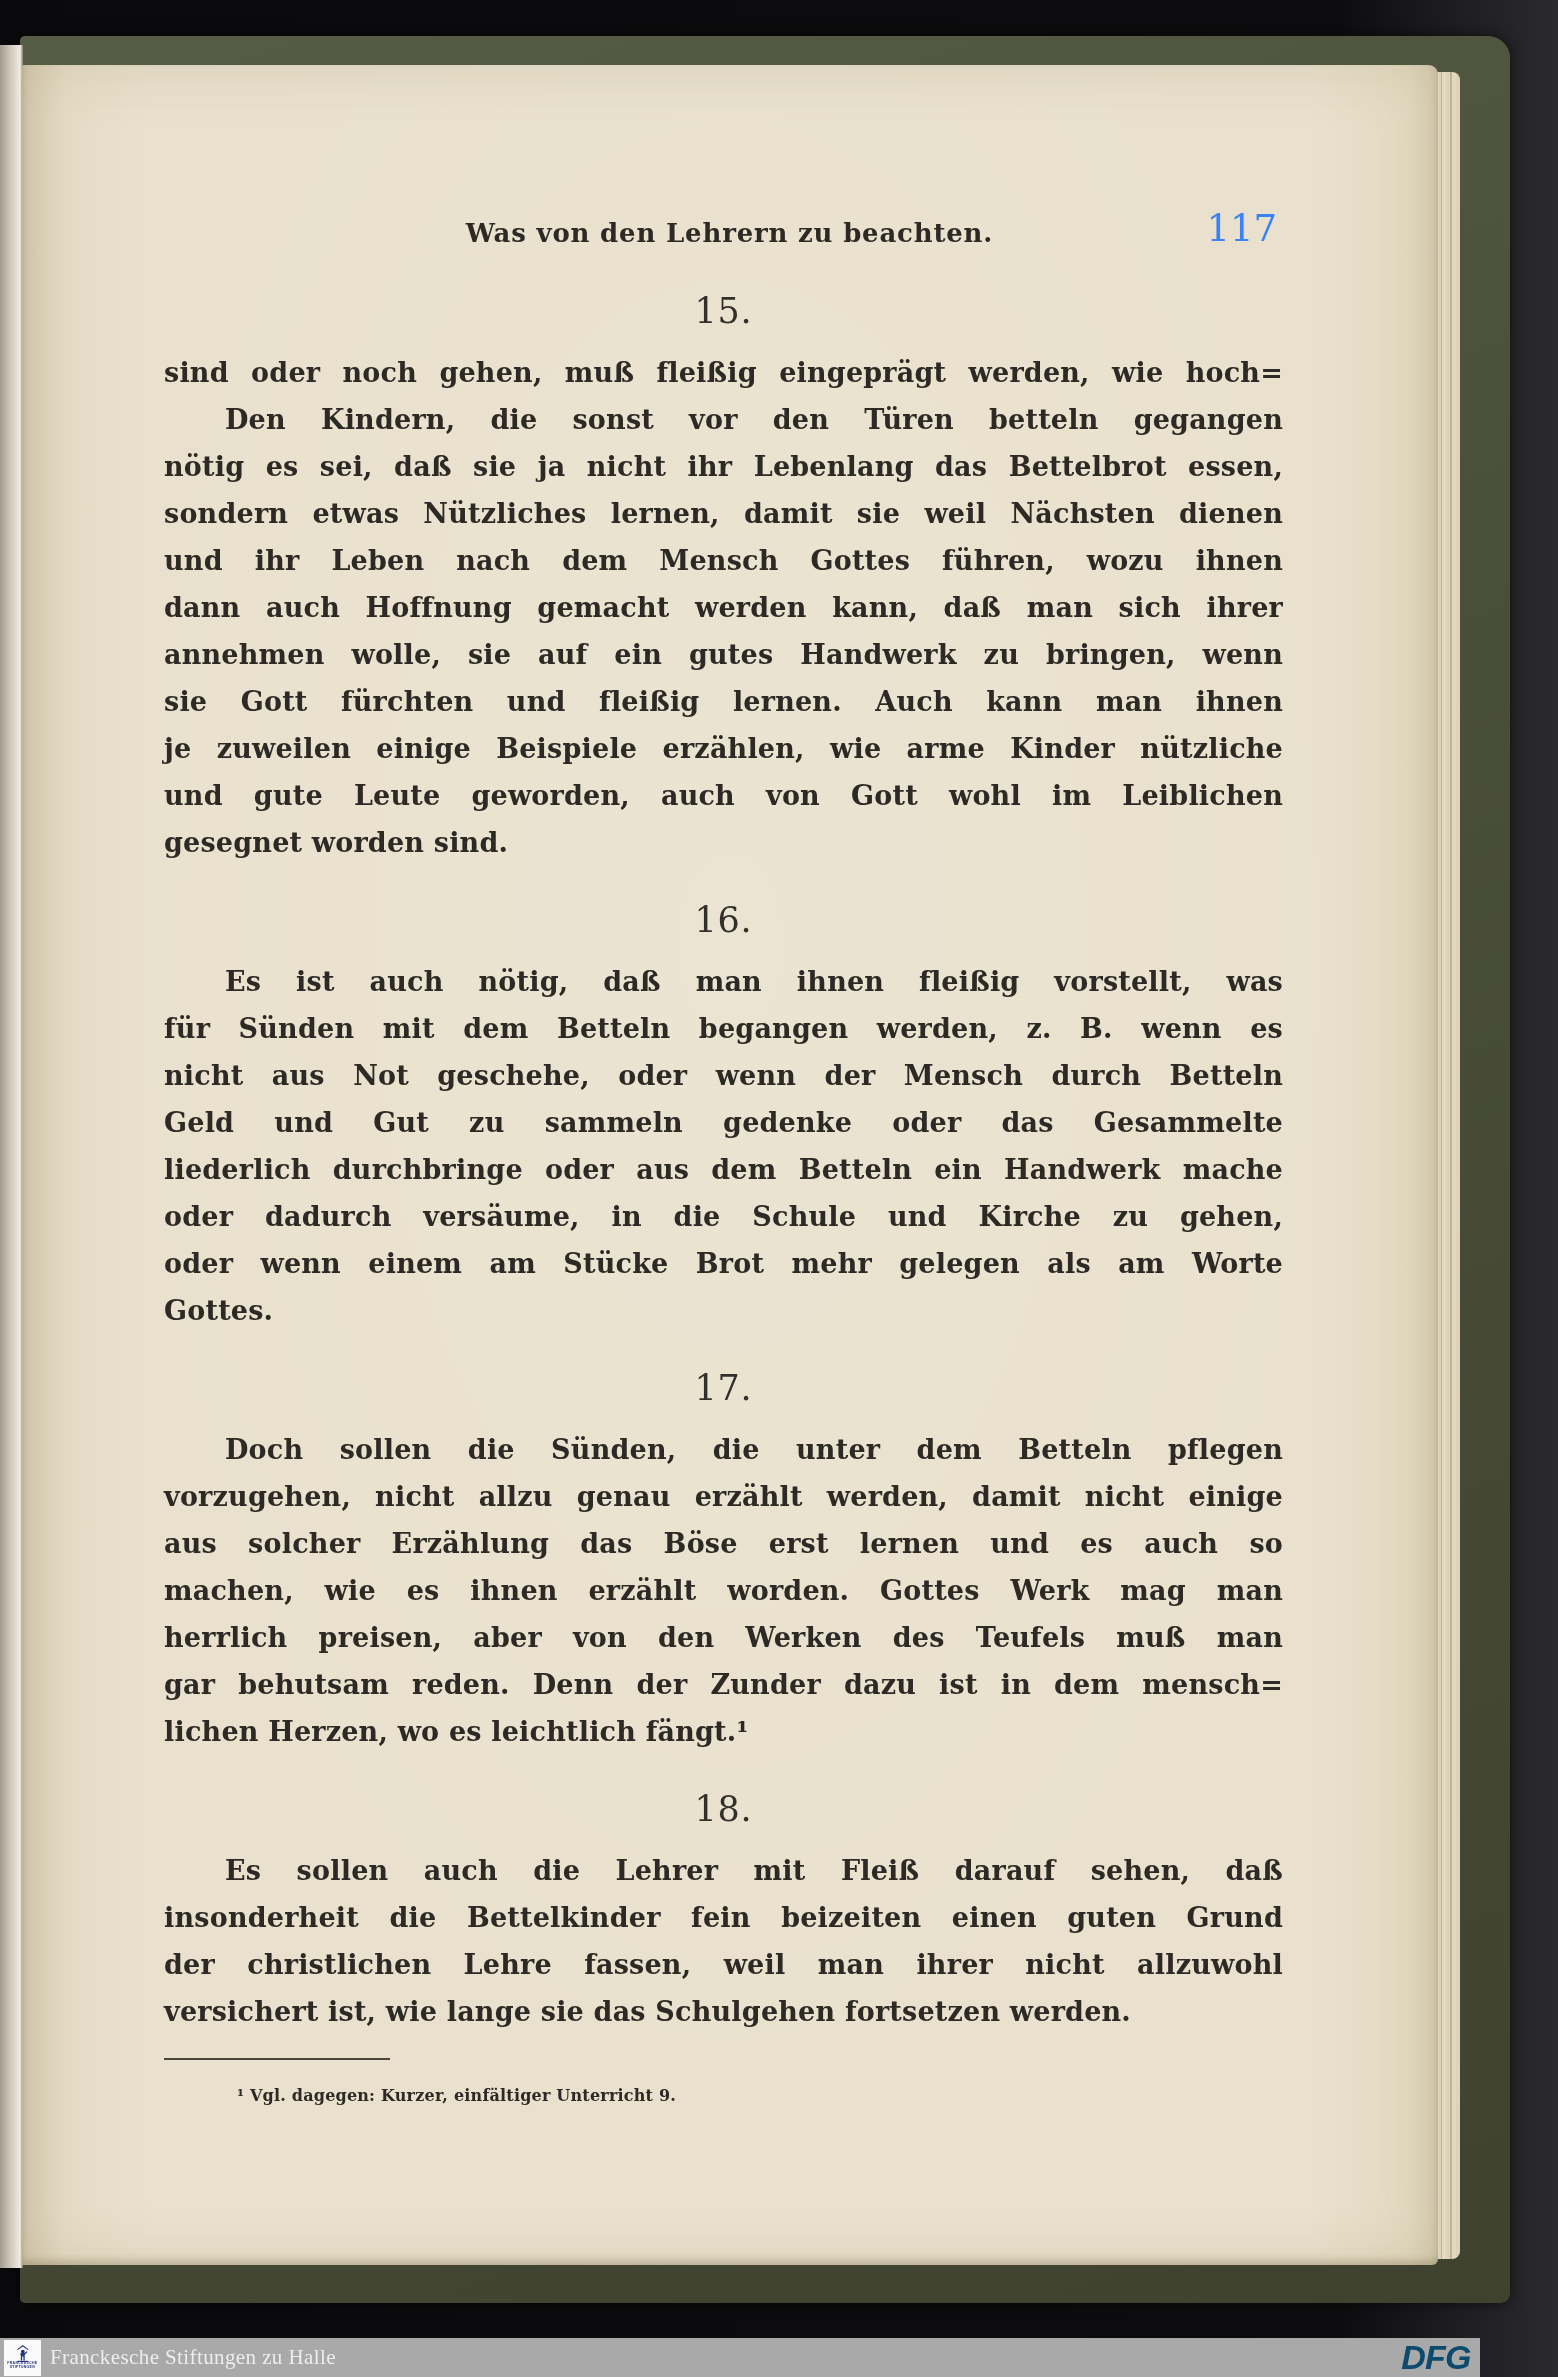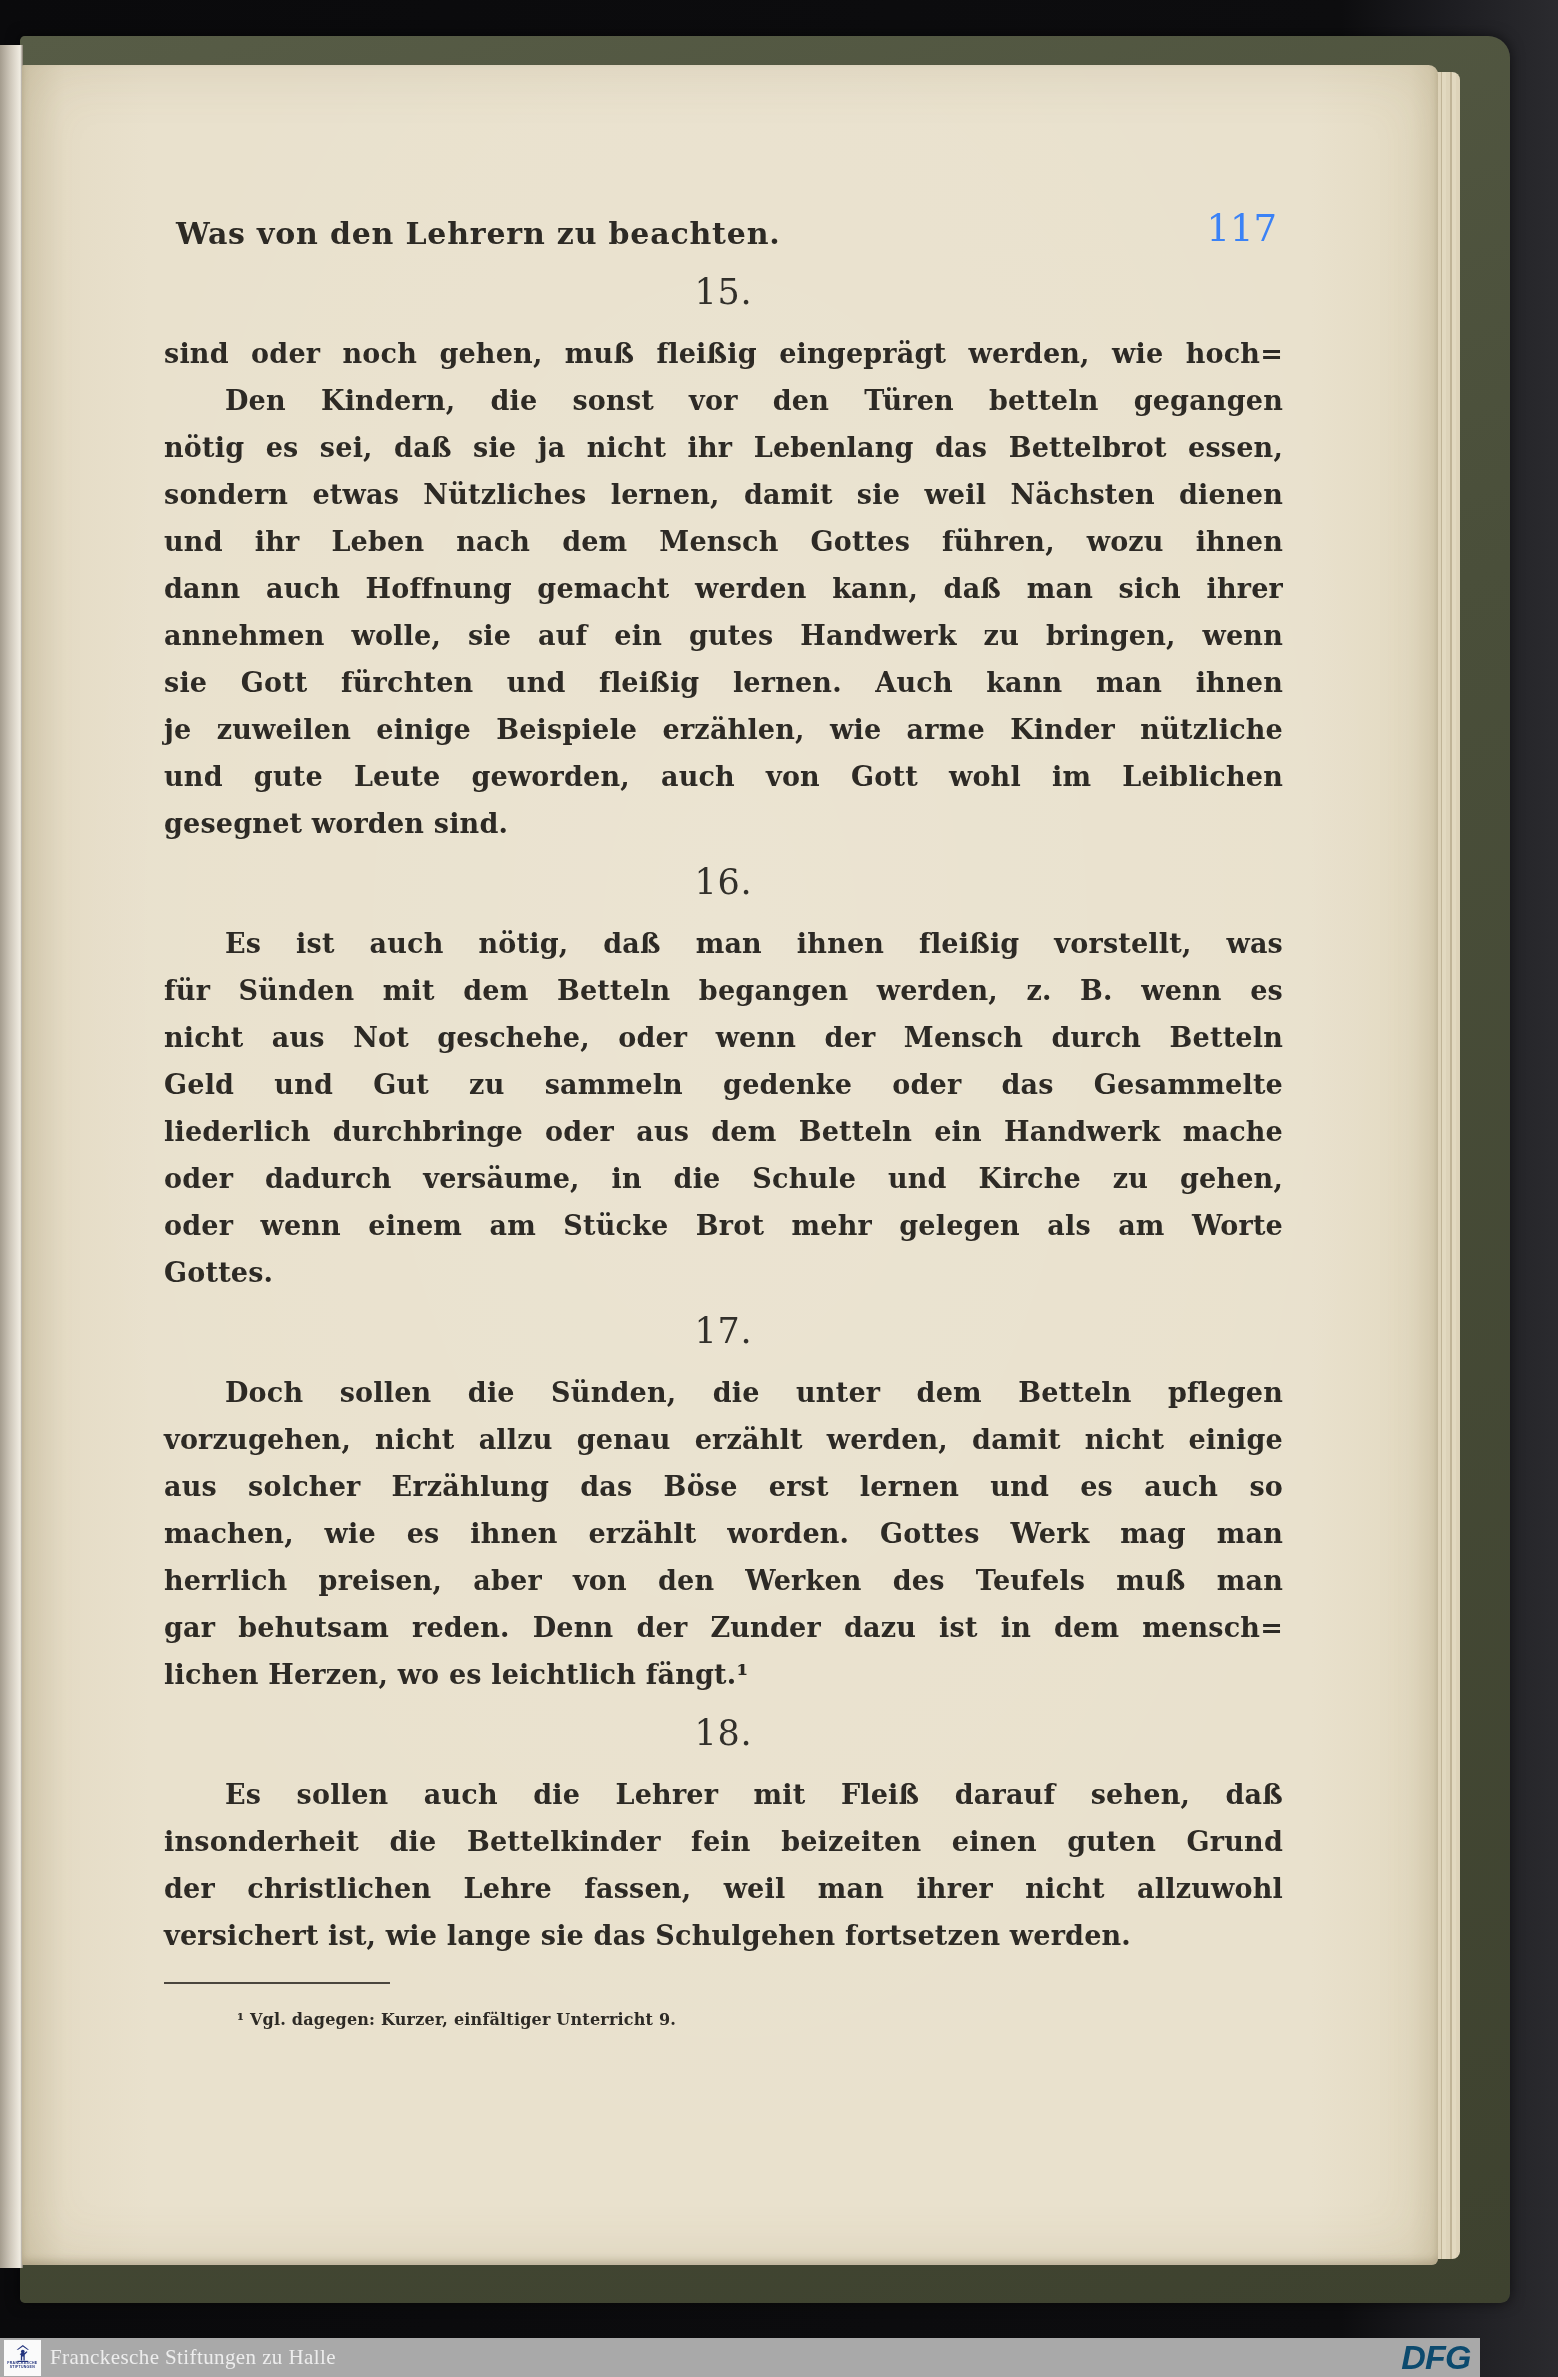--- a/index.html
+++ b/index.html
@@ -42,29 +42,29 @@
     border-radius: 1.6px 9.4px 6.2px 1.6px;
     box-shadow: inset 0 0 62px rgba(118, 98, 58, .16), inset 0 -4.7px 7.8px rgba(90,75,45,.25);
   }
   
   .column {
     position: absolute; left: 164px; top: 210px; width: 1119px;
     color: #2d2a25; font-weight: 600;
   }
   .header-row { position: relative; height: 47px; }
   .header-title {
-    position: absolute; left: 12px; right: 0; 
-    font-size: 30px; line-height: 47px; letter-spacing: 0.8px;
+    position: absolute; left: 12px; right: 0; text-align: center;
+    font-size: 26px; line-height: 47px; letter-spacing: 0.8px;
   }
   .page-number {
     position: absolute; right: 6px; top: -4.7px;
     font-size: 37px; line-height: 47px; font-weight: 400; color: #3b82f6;
   }
   .sec-num {
-    margin-top: 12px; height: 47px; line-height: 47px;
+    margin-top: 31px; height: 47px; line-height: 47px;
     text-align: center; font-size: 35px; font-weight: 400; color: #32302b;
     letter-spacing: 0.8px;
   }
   .sec-para { margin-top: 14px; }
   .line {
     height: 47px; line-height: 47px; font-size: 27px;
     text-align: justify; text-align-last: justify;
     letter-spacing: 0.2px;
   }
   .line.first { padding-left: 61px; }

